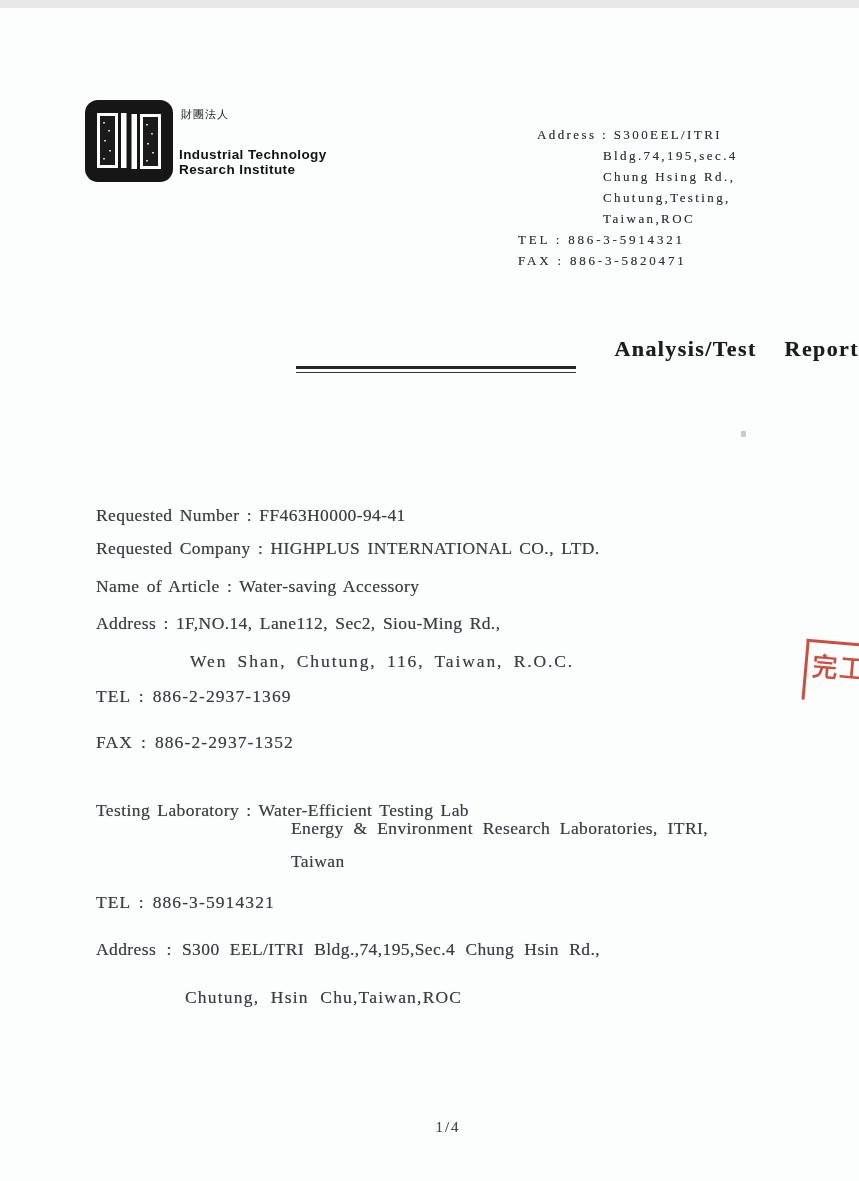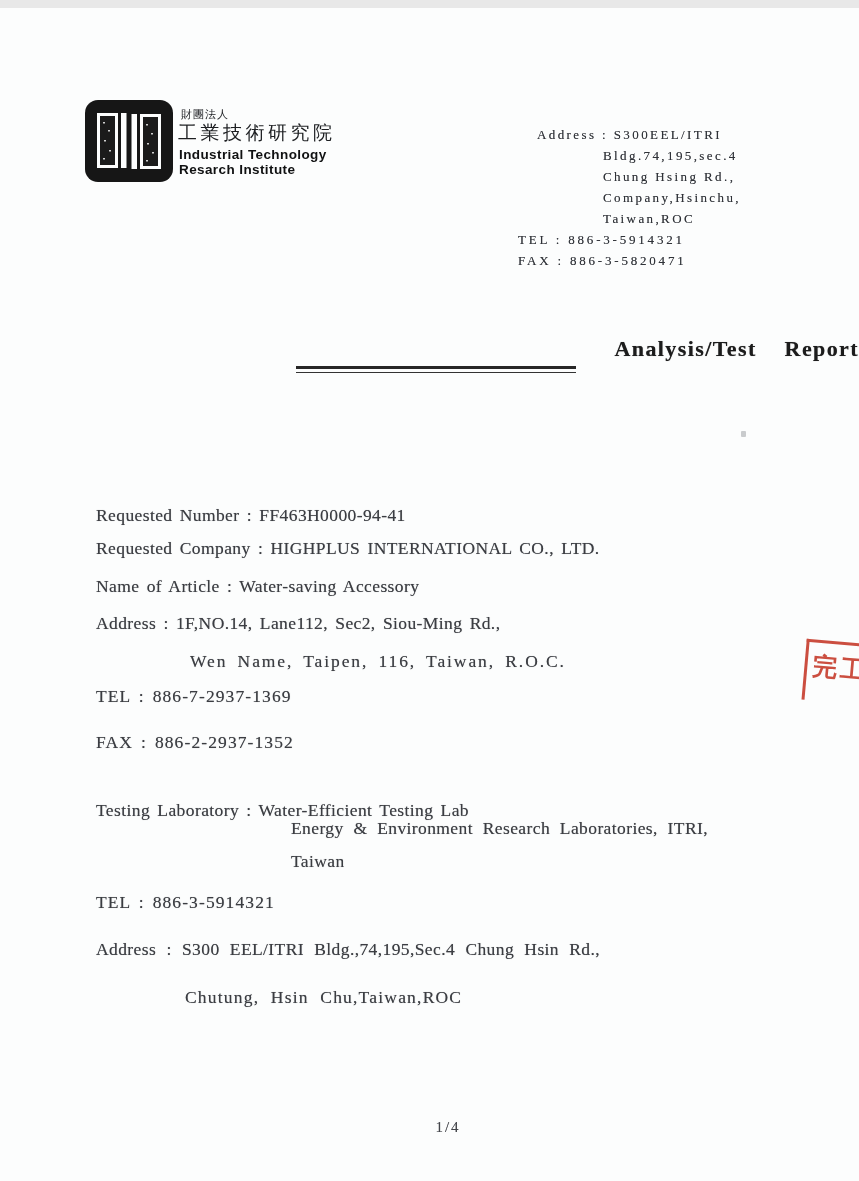--- a/index.html
+++ b/index.html
@@ -80,48 +80,47 @@
       <rect x="18" y="58" width="2" height="1.5"></rect>
       <rect x="61" y="24" width="2" height="1.5"></rect>
         <rect x="66" y="33" width="2" height="1.5"></rect>
       <rect x="62" y="43" width="2" height="1.5"></rect>
         <rect x="67" y="52" width="2" height="1.5"></rect>
       <rect x="61" y="60" width="2" height="1.5"></rect>
     </g>
   </svg>
 
   <div class="org-type">財團法人</div>
-  <div class="org-zh">工業技術研究院</div>
   <div class="org-en">
     <div>Industrial Technology</div>
     <div>Resarch Institute</div>
   </div>
 
   <div class="contact">
     <div class="c-addr">Address : S300EEL/ITRI</div>
     <div class="c-ind">Bldg.74,195,sec.4</div>
     <div class="c-ind">Chung Hsing Rd.,</div>
-    <div class="c-ind">Company,Hsinchu,</div>
+    <div class="c-ind">Chutung,Testing,</div>
     <div class="c-ind">Taiwan,ROC</div>
     <div class="c-telfax">TEL : 886-3-5914321</div>
     <div class="c-telfax">FAX : 886-3-5820471</div>
   </div>
 
   <div class="title-row">
     <span class="t1">Analysis/Test</span><span class="t2">Report</span>
   </div>
   <div class="rule rule-a"></div>
   <div class="rule rule-b"></div>
 
   <div class="bline" style="left:96px;top:497px;">Requested Number : FF463H0000-94-41</div>
   <div class="bline" style="left:96px;top:568px;">Name of Article : Water-saving Accessory</div>
   <div class="bline" style="left:96px;top:530px;">Requested Company : HIGHPLUS INTERNATIONAL CO., LTD.</div>
   <div class="bline" style="left:96px;top:605px;">Address : 1F,NO.14, Lane112, Sec2, Siou-Ming Rd.,</div>
-  <div class="bline ls" style="left:190px;top:643px;">Wen Name, Taipen, 116, Taiwan, R.O.C.</div>
-  <div class="bline num" style="left:96px;top:678px;">TEL : 886-7-2937-1369</div>
+  <div class="bline ls" style="left:190px;top:643px;">Wen Shan, Chutung, 116, Taiwan, R.O.C.</div>
+  <div class="bline num" style="left:96px;top:678px;">TEL : 886-2-2937-1369</div>
   <div class="bline num" style="left:96px;top:724px;">FAX : 886-2-2937-1352</div>
   <div class="bline" style="left:96px;top:792px;text-align:center;">Testing Laboratory : Water-Efficient Testing Lab</div>
   <div class="bline wsp" style="left:291px;top:810px;">Energy &amp; Environment Research Laboratories, ITRI,</div>
   <div class="bline" style="left:291px;top:843px;">Taiwan</div>
   <div class="bline num" style="left:96px;top:884px;">TEL : 886-3-5914321</div>
   <div class="bline wsp2" style="left:96px;top:931px;">Address : S300 EEL/ITRI Bldg.,74,195,Sec.4 Chung Hsin Rd.,</div>
   <div class="bline ls2" style="left:185px;top:979px;">Chutung, Hsin Chu,Taiwan,ROC</div>
 
   <div class="stamp">
     <div class="stamp-text">完工</div>

